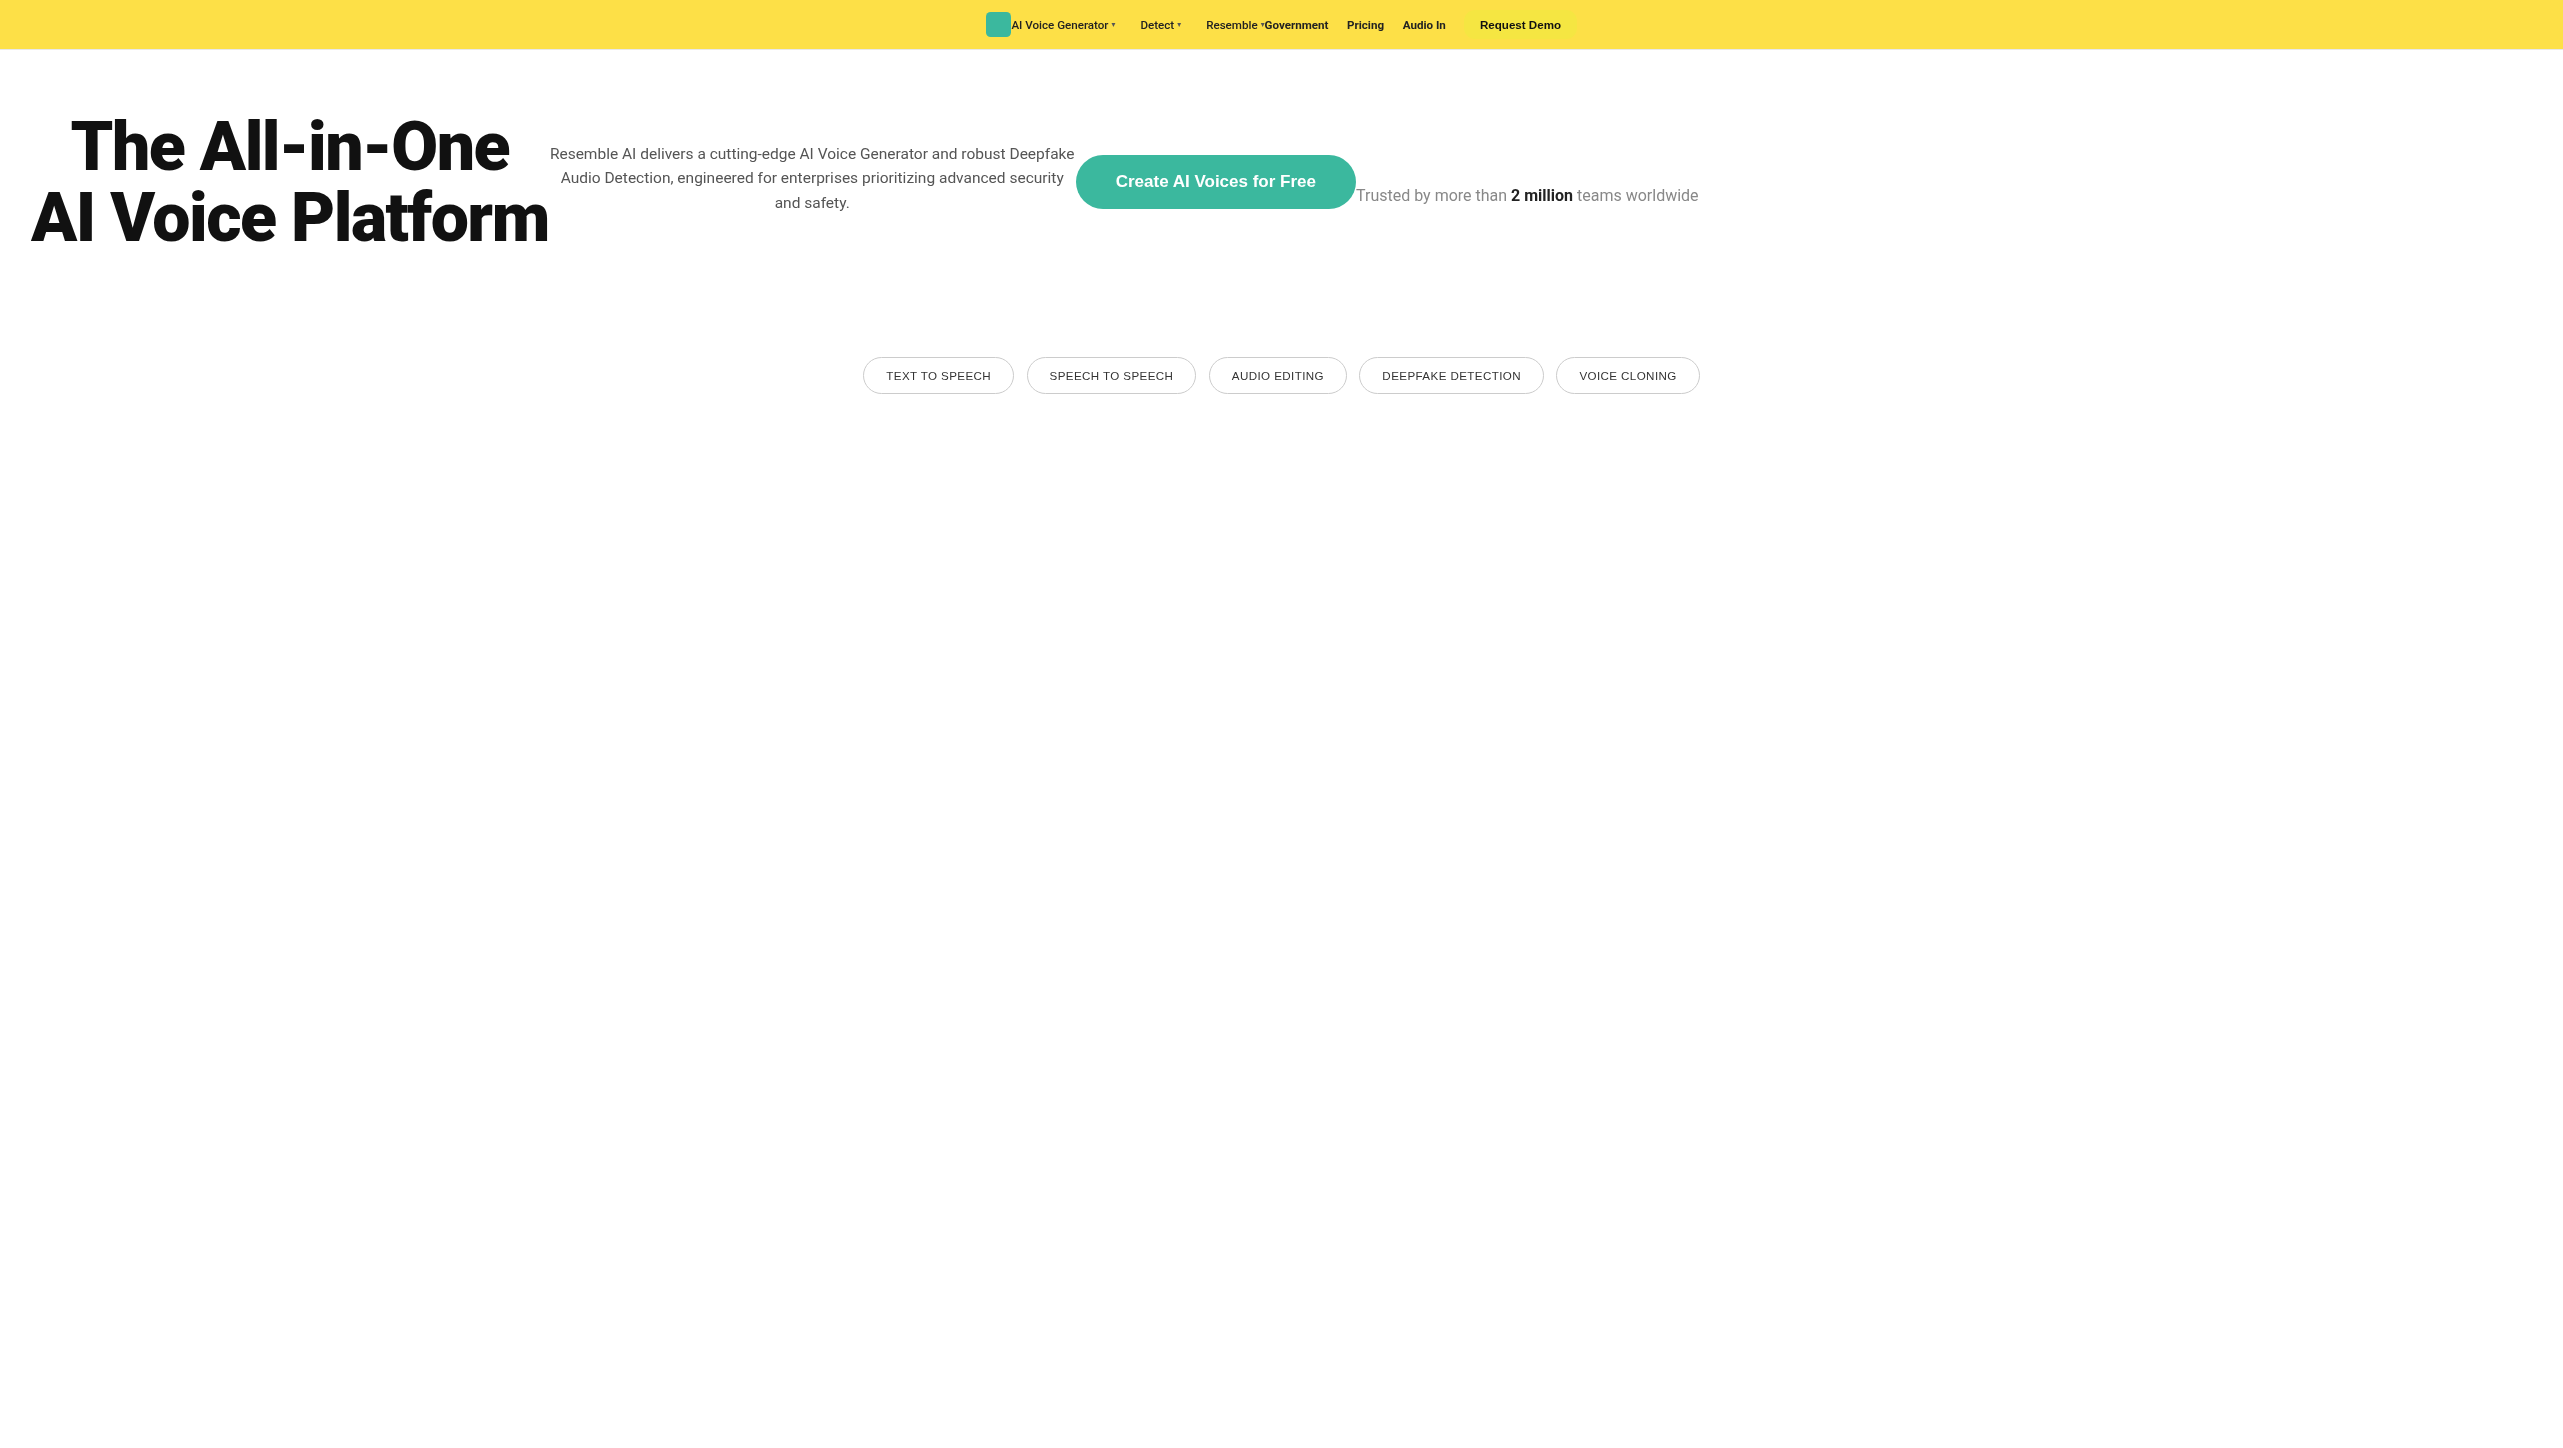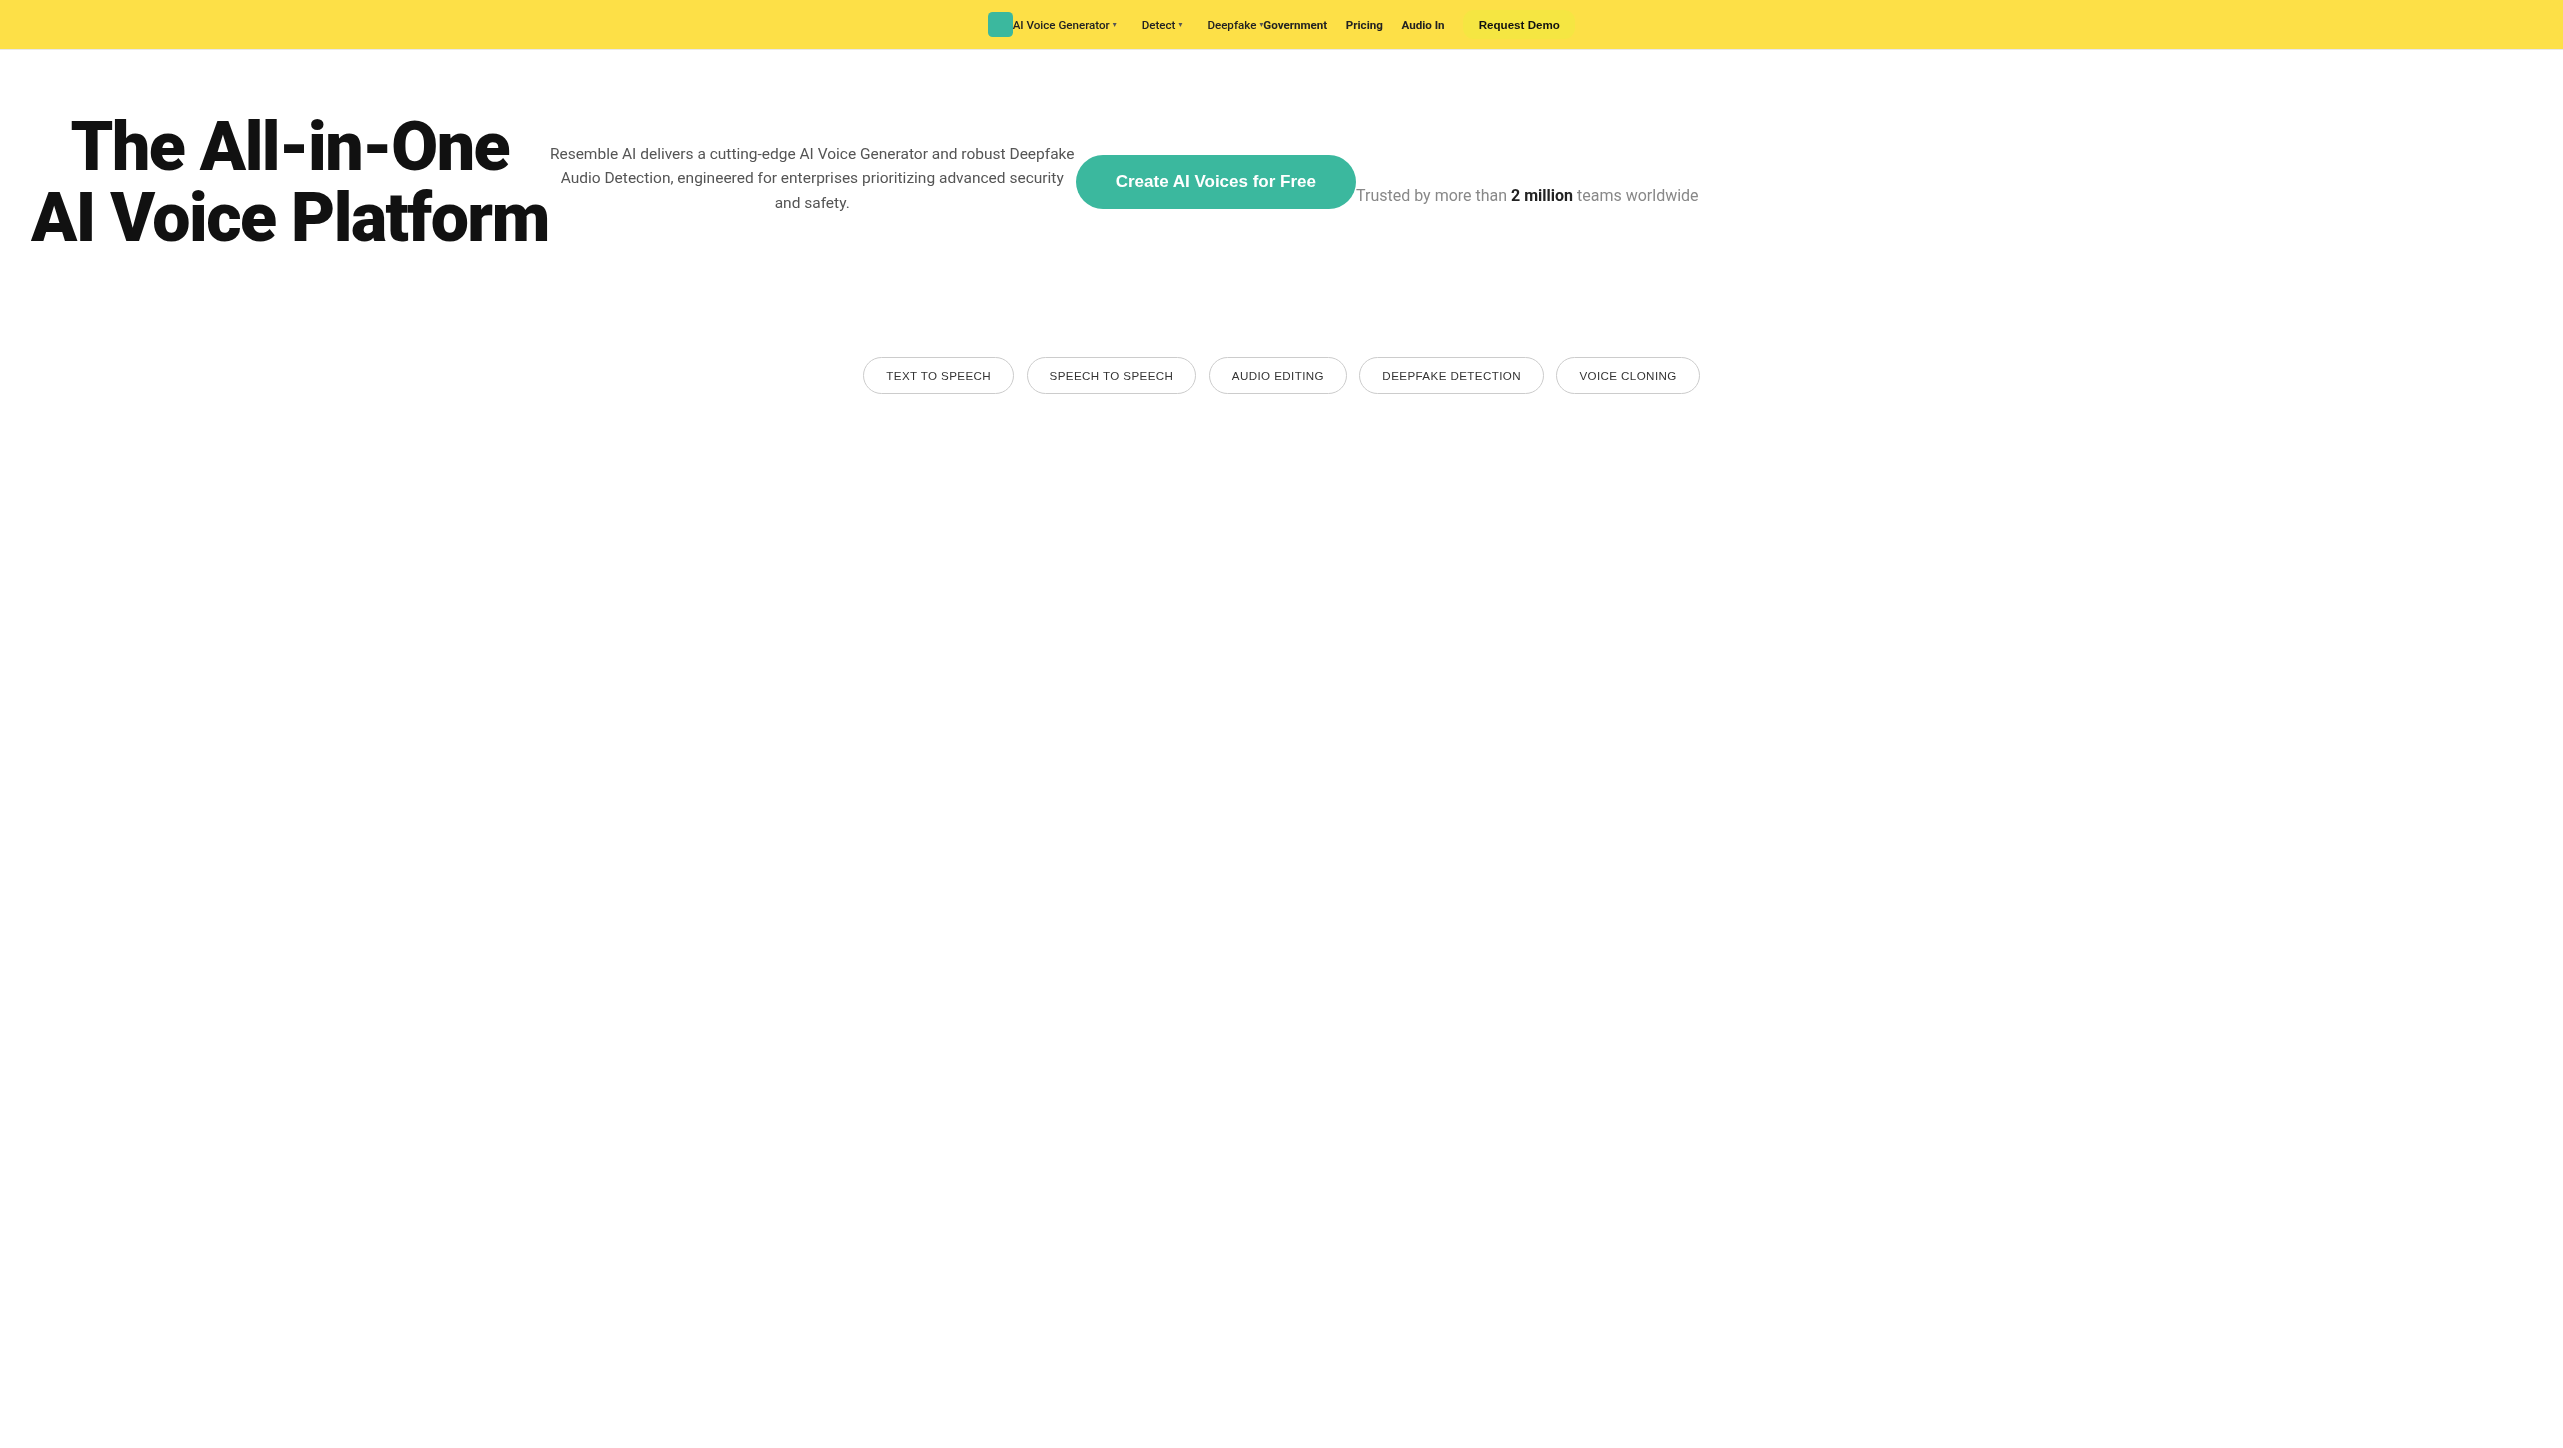--- a/index.html
+++ b/index.html
@@ -178,21 +178,21 @@
   <div class="nav-center">
     <a class="nav-item">
       <span>AI Voice Generator</span>
       <span class="chevron">▾</span>
     </a>
     <a class="nav-item">
       <span>Detect</span>
       <span class="chevron">▾</span>
     </a>
     <a class="nav-item">
-      <span>Deepfake</span>
+      <span>Resemble</span>
       <span class="chevron">▾</span>
     </a>
   </div>
 
   <div class="nav-right">
     <a class="nav-link">Government</a>
     <a class="nav-link">Pricing</a>
     <a class="nav-link">Audio In</a>
     <button class="btn-request-demo">Request Demo</button>
   </div>

